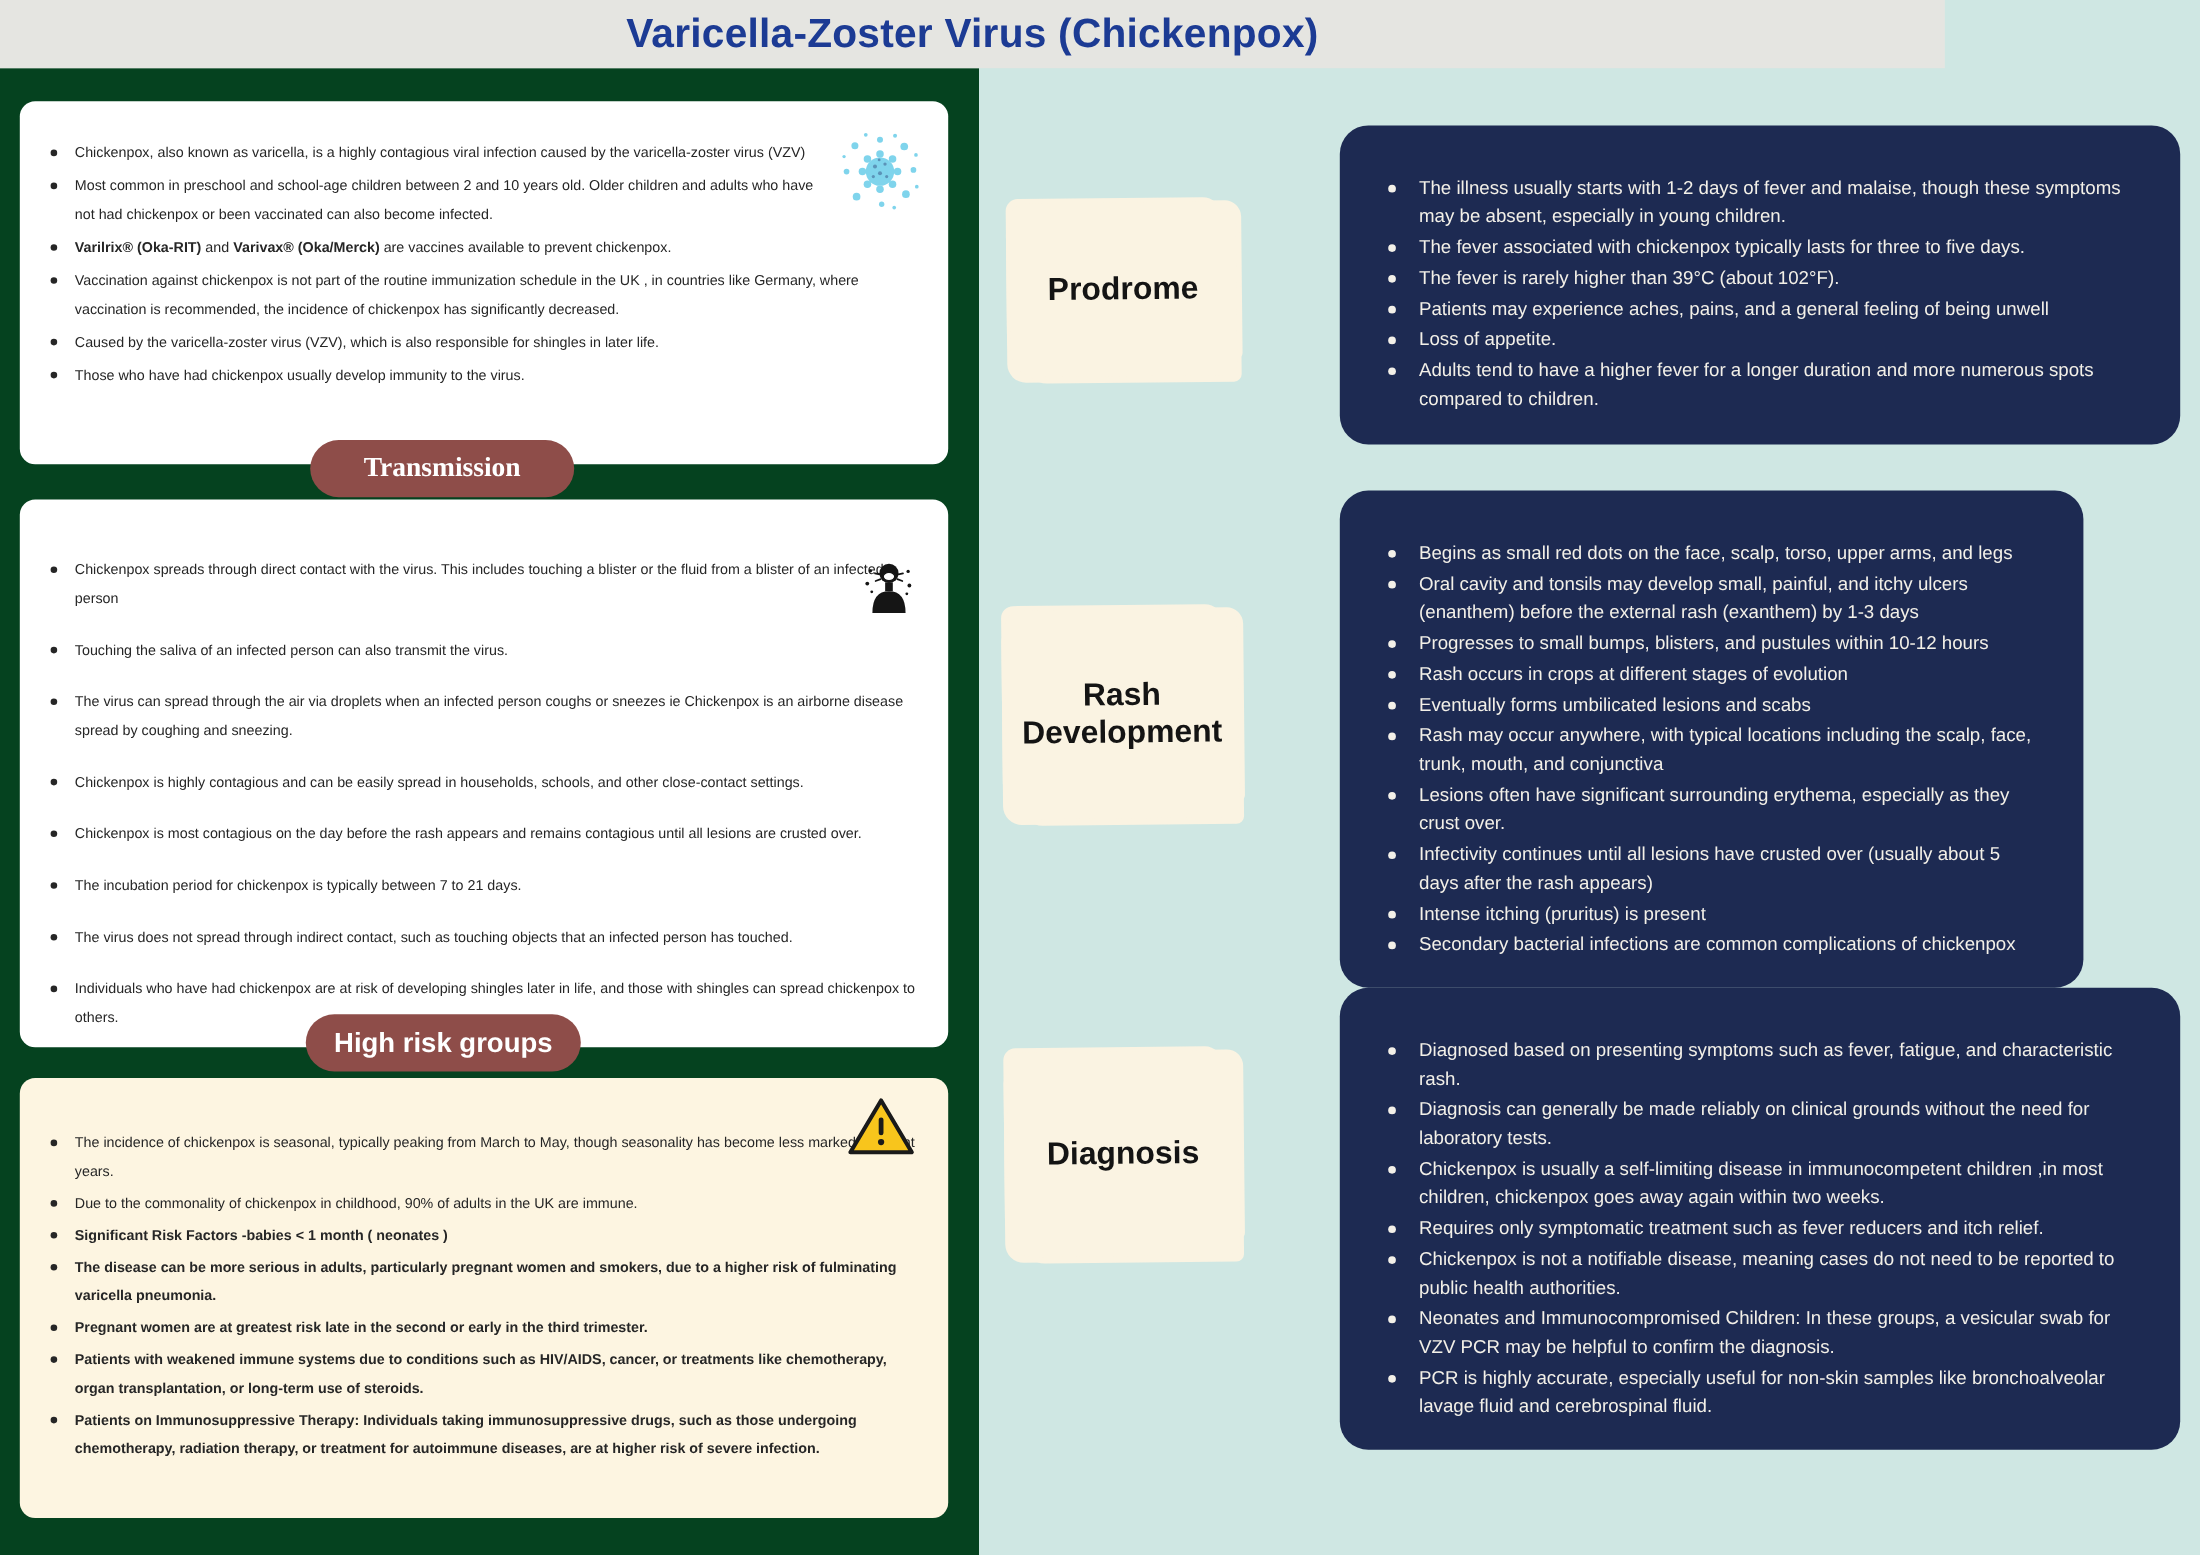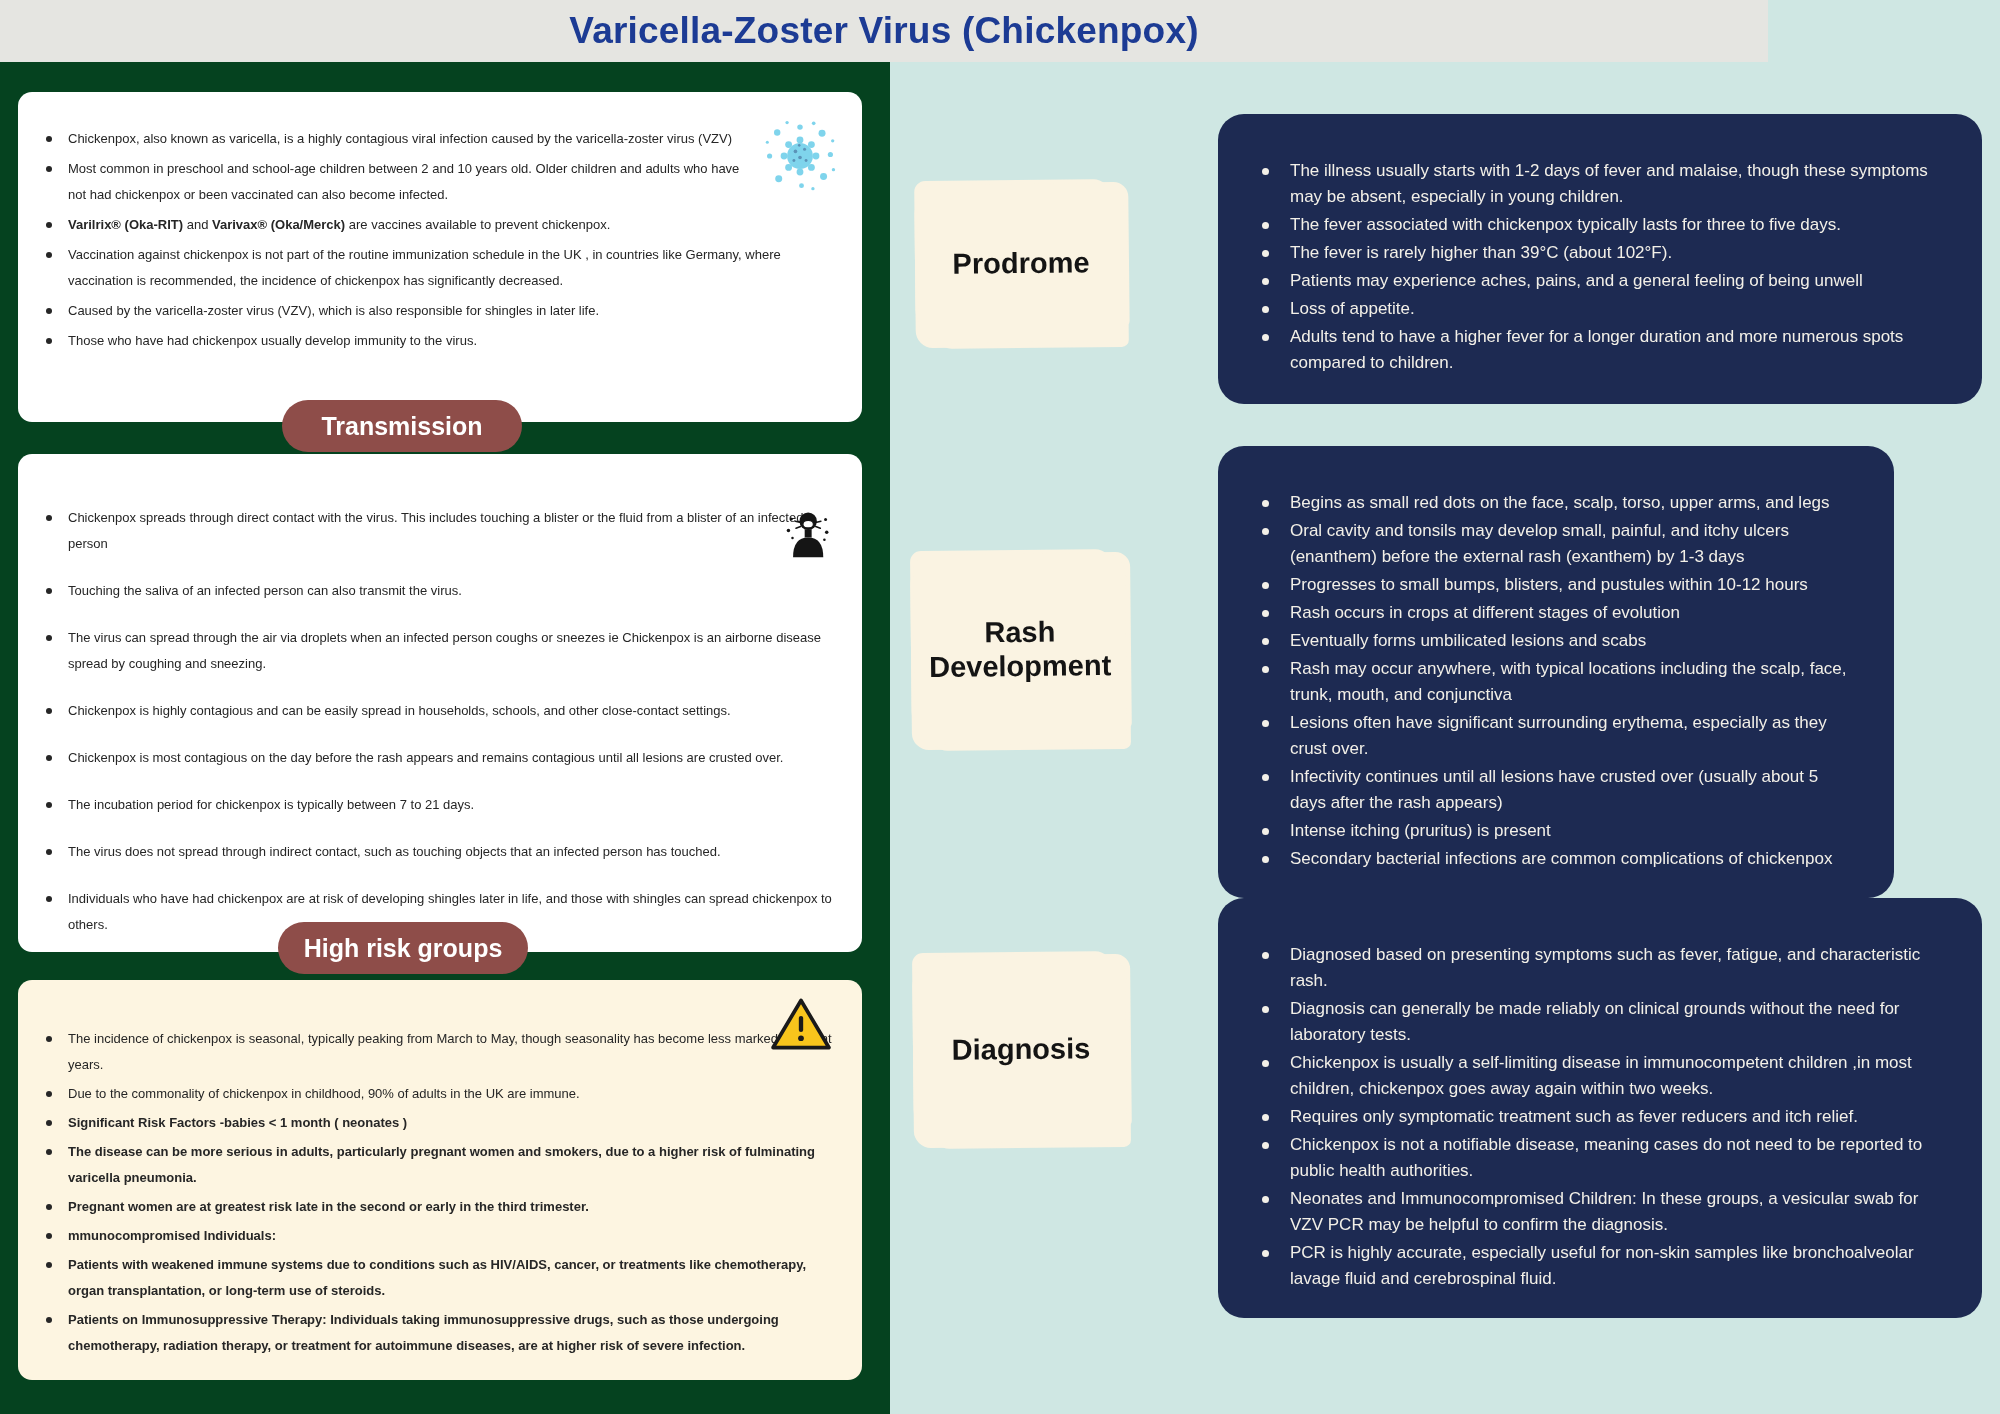--- a/index.html
+++ b/index.html
@@ -30,21 +30,21 @@
     position:absolute;background:var(--card_white);border-radius:14px;
   }
   .card.intro{left:18px;top:30px;width:844px;min-height:330px;padding:34px 22px 12px 14px;}
   .card.trans{left:18px;top:392px;width:844px;min-height:464px;padding:30px 22px 12px 14px;}
   .card.creamcard{left:18px;top:918px;width:844px;min-height:400px;background:var(--card_cream);padding:46px 22px 12px 14px;}
   .badge{
     position:absolute;height:52px;background:var(--badge_maroon);border-radius:28px;
     display:flex;align-items:center;justify-content:center;z-index:3;
   }
   .badge span{color:#ffffff;font-size:25px;font-weight:700;}
-  .badge.t{left:282px;top:338px;width:240px;}
+  .badge.t{left:282px;top:338px;width:240px;font-family:Liberation Serif, serif;}
   .badge.h{left:278px;top:860px;width:250px;}
   ul.bullets{list-style:none;margin:0;padding:0;}
   ul.bullets li{position:relative;padding-left:36px;}
   ul.bullets.dark li{font-size:13px;line-height:26px;color:#262626;margin-bottom:4px;}
   .trans ul.bullets.dark li{margin-bottom:2px;margin-top:21px;}
   .creamcard ul.bullets.dark li{margin-bottom:3px;}
   ul.bullets.dark li::before{
     content:"";position:absolute;left:14px;top:10px;width:6px;height:6px;border-radius:50%;background:currentColor;
   }
   ul.bullets.light li{font-size:17px;line-height:26px;color:#f3f0e8;margin-bottom:2px;padding-left:44px;}
@@ -185,21 +185,20 @@
           <rect x="46.5" y="32" width="7" height="26" rx="3.4" fill="#1a1a1a"></rect>
           <circle cx="50" cy="68" r="4.6" fill="#1a1a1a"></circle>
         </svg>
       </span>
       <ul class="bullets dark">
           <li>The incidence of chickenpox is seasonal, typically peaking from March to May, though seasonality has become less marked in recent years.</li>
           <li>Due to the commonality of chickenpox in childhood, 90% of adults in the UK are immune.</li>
           <li class="orange">Significant Risk Factors -babies &lt; 1 month ( neonates )</li>
           <li class="orange">The disease can be more serious in adults, particularly pregnant women and smokers, due to a higher risk of fulminating varicella pneumonia.</li>
           <li class="orange">Pregnant women are at greatest risk late in the second or early in the third trimester.</li>
-          <li class="orange">mmunocompromised Individuals:</li>
           <li class="orange">Patients with weakened immune systems due to conditions such as HIV/AIDS, cancer, or treatments like chemotherapy, organ transplantation, or long-term use of steroids.</li>
           <li class="orange">Patients on Immunosuppressive Therapy: Individuals taking immunosuppressive drugs, such as those undergoing chemotherapy, radiation therapy, or treatment for autoimmune diseases, are at higher risk of severe infection.</li>
         </ul>
     </section>
 
   </div>
 
   <div class="right-panel">
 
     <div class="splotch s1">

